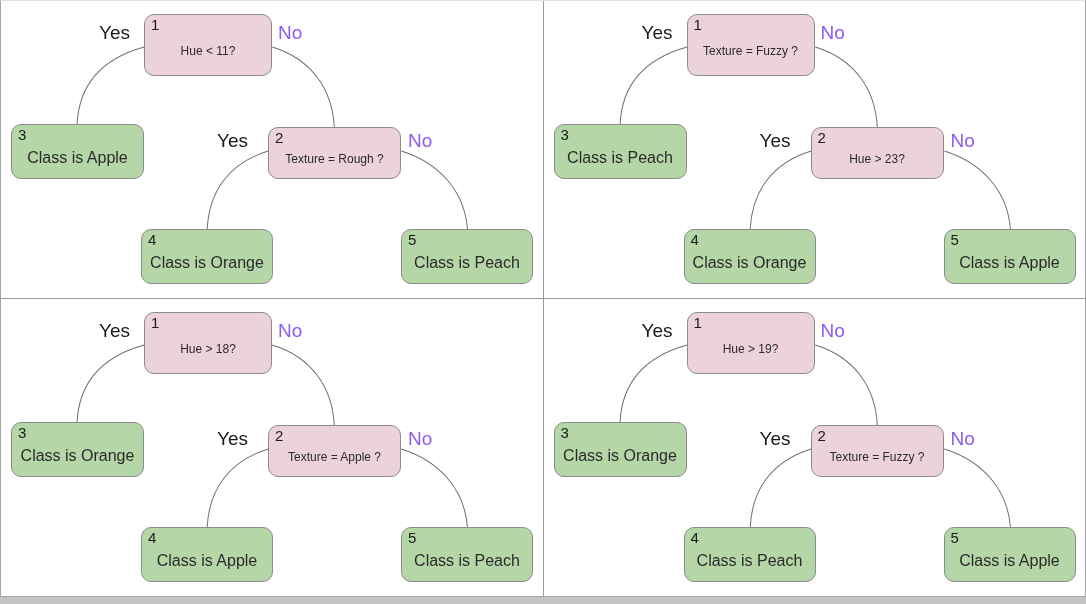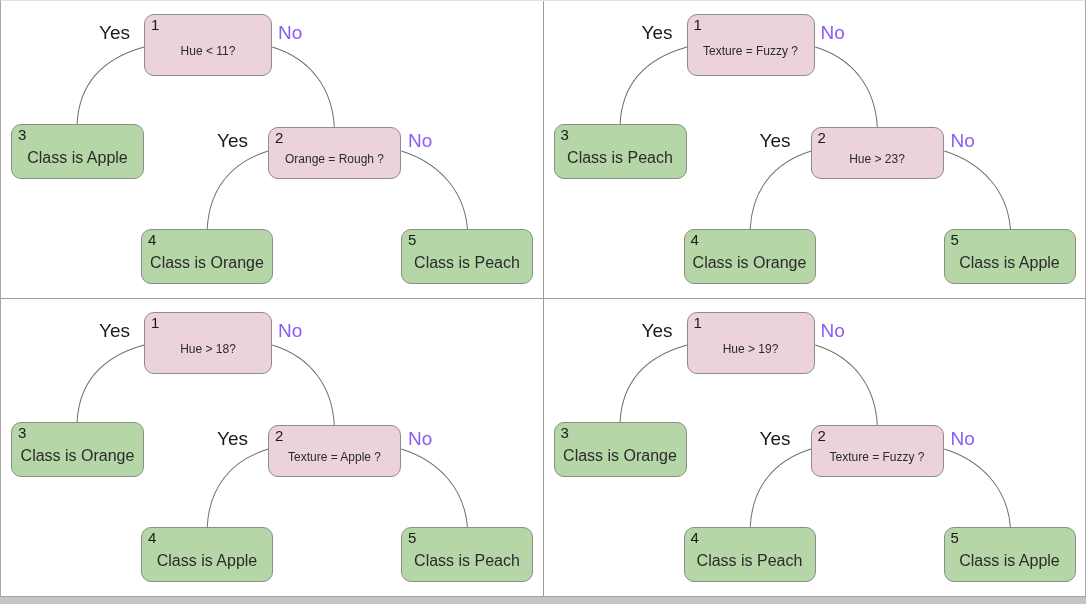--- a/index.html
+++ b/index.html
@@ -95,21 +95,21 @@
     <div class="yn yes yes1">Yes</div>
     <div class="yn no no1">No</div>
     <div class="yn yes yes2">Yes</div>
     <div class="yn no no2">No</div>
     <div class="node decision n1">
       <span class="nid">1</span>
       <span class="nlabel">Hue &lt; 11?</span>
     </div>
     <div class="node decision n2">
       <span class="nid">2</span>
-      <span class="nlabel">Orange = Rough ?</span>
+      <span class="nlabel">Texture = Rough ?</span>
     </div>
     <div class="node leaf n3">
       <span class="nid">3</span>
       <span class="nlabel">Class is Apple</span>
     </div>
     <div class="node leaf n4">
       <span class="nid">4</span>
       <span class="nlabel">Class is Orange</span>
     </div>
     <div class="node leaf n5">

